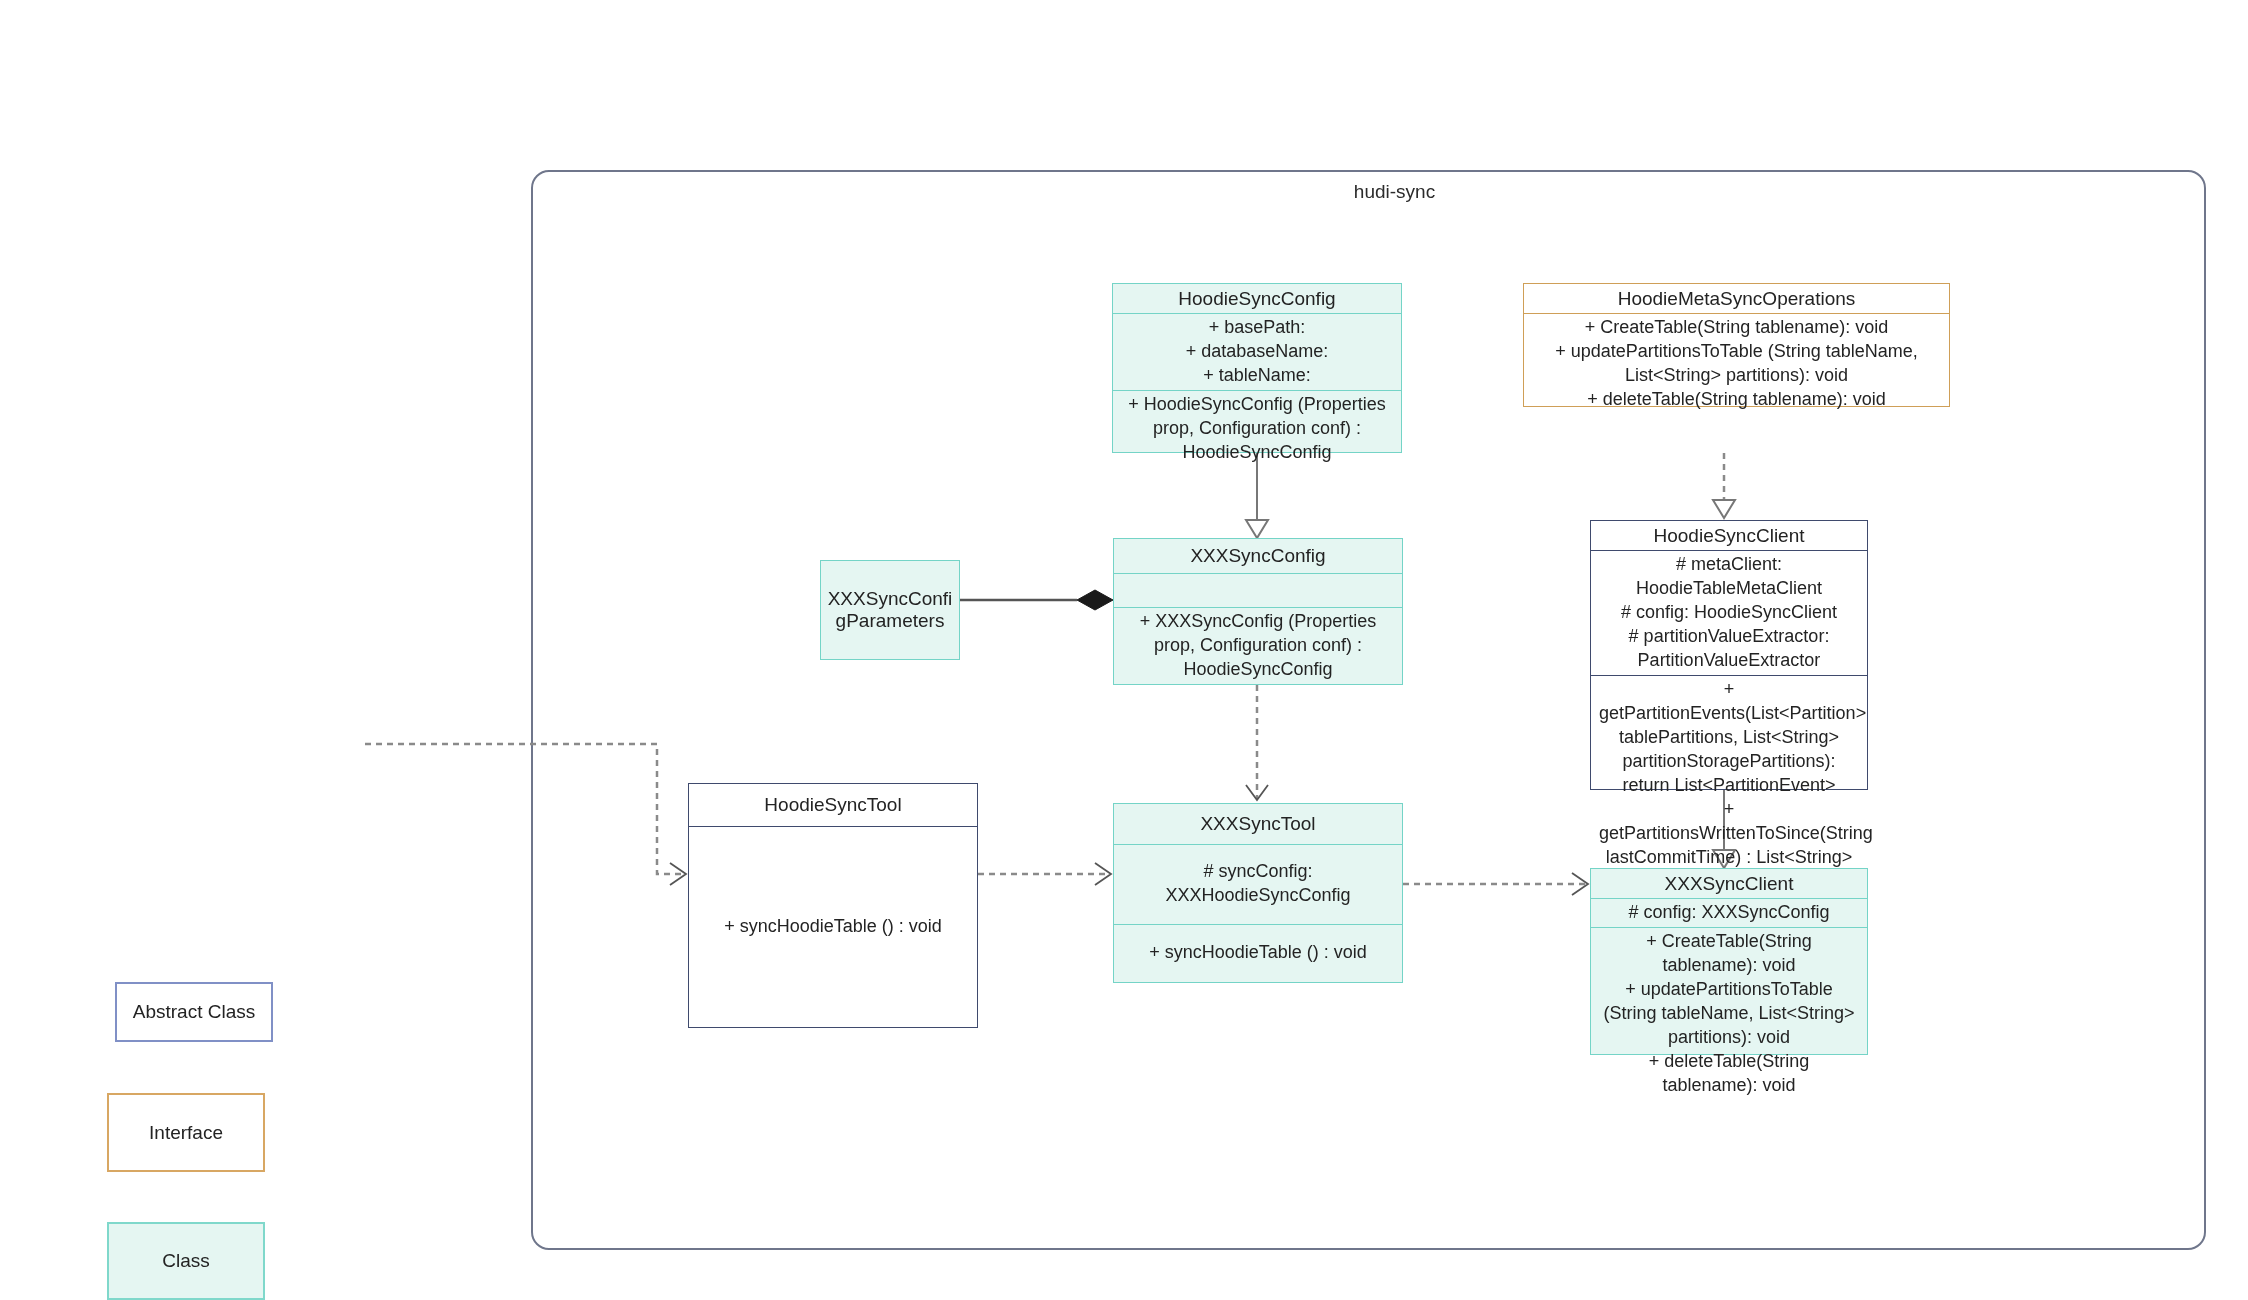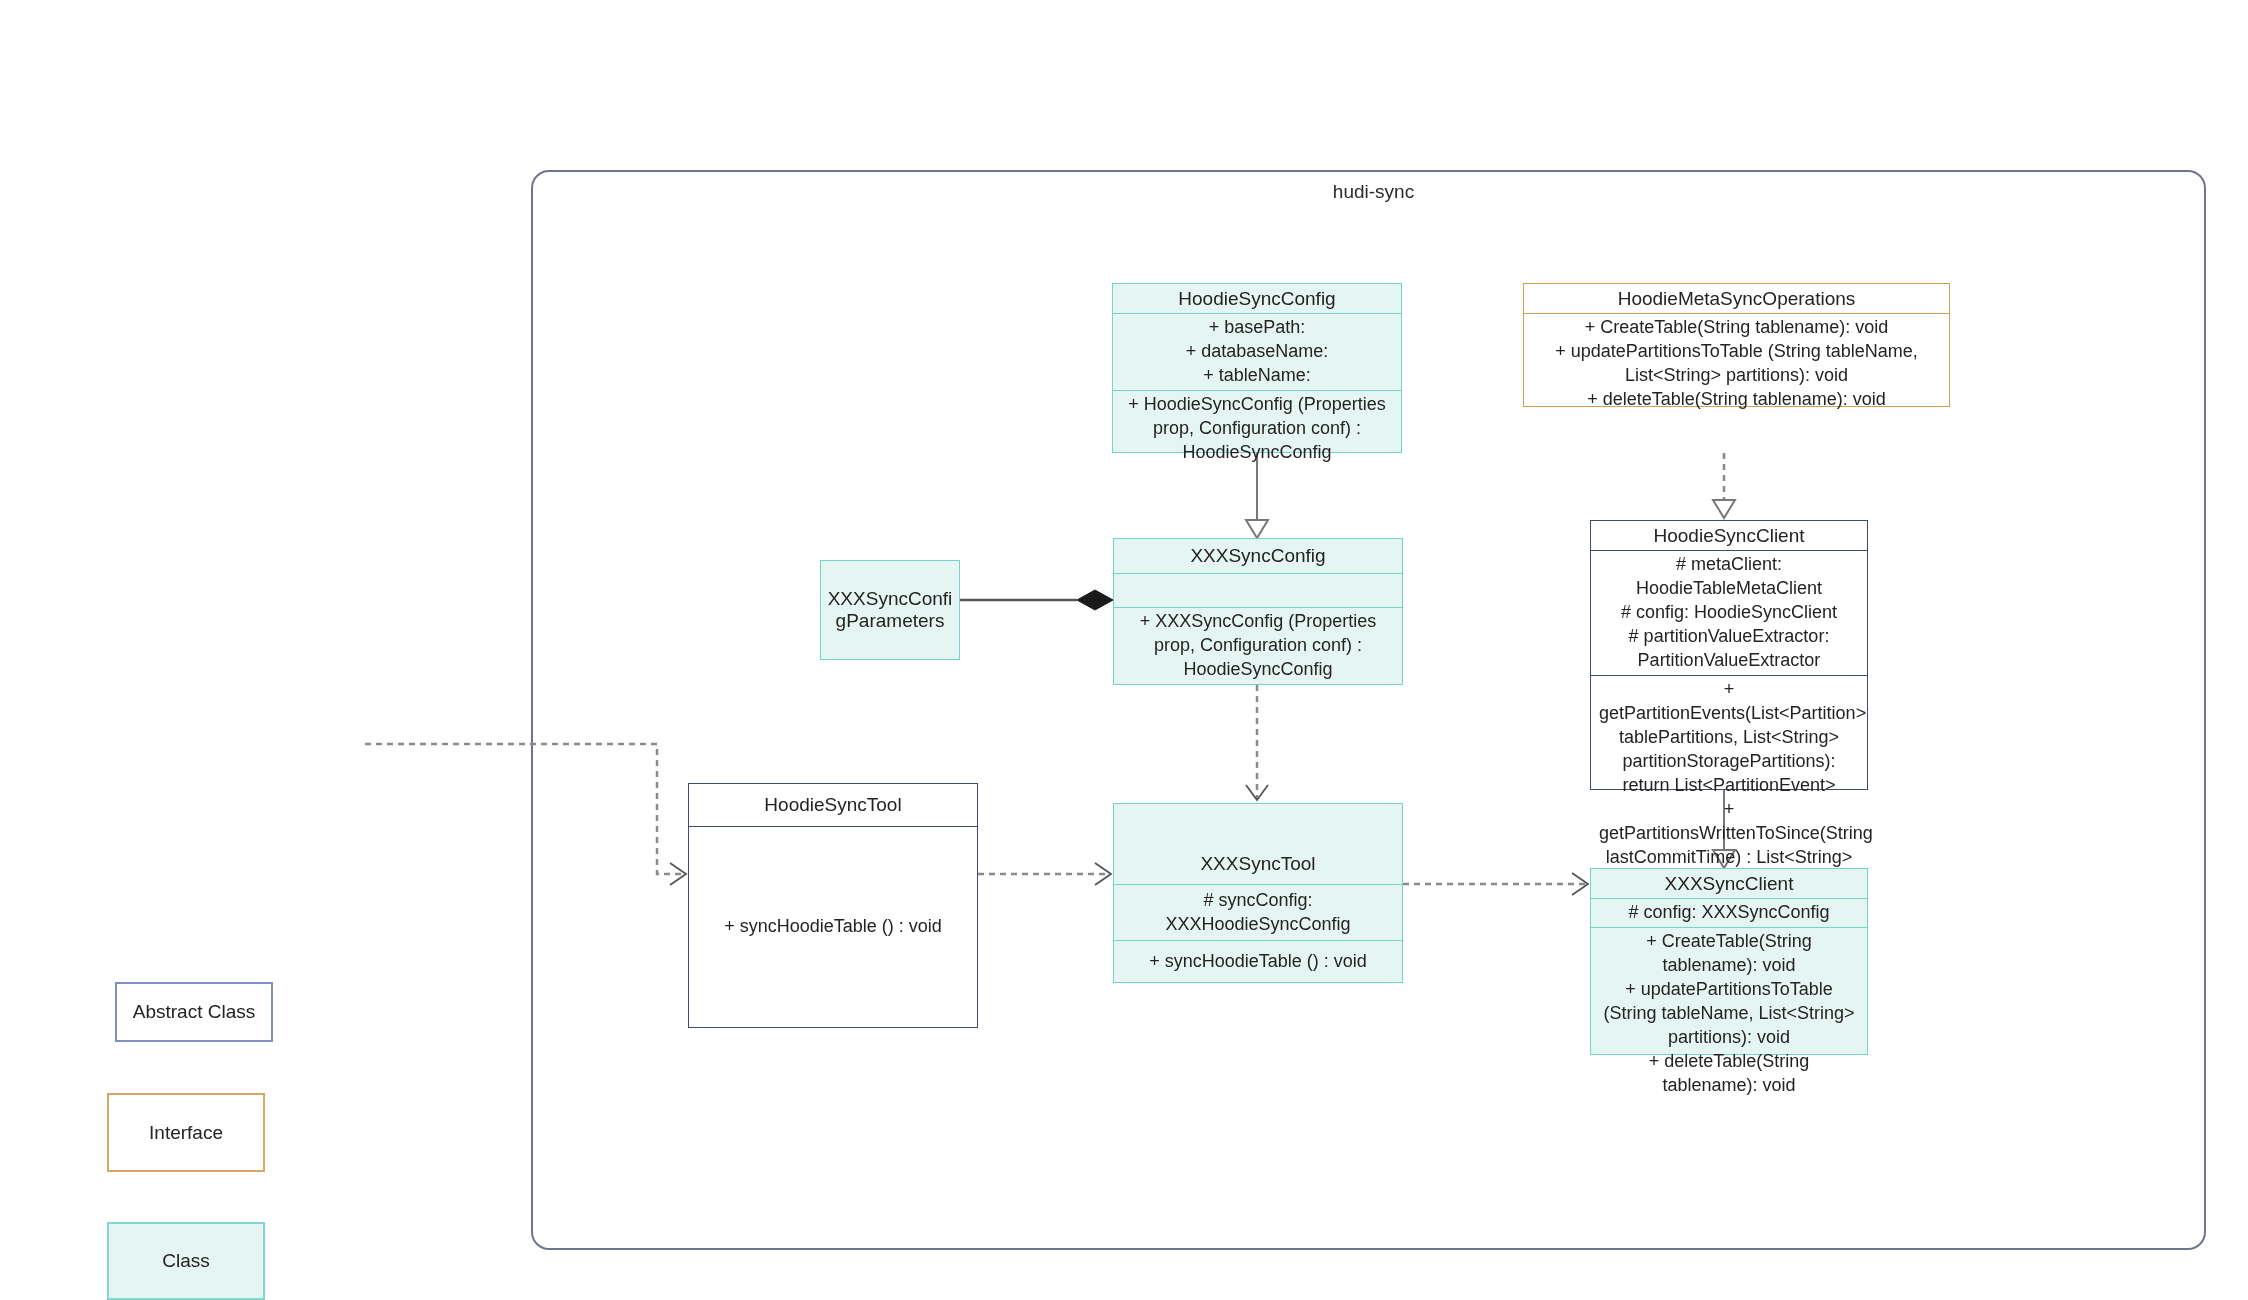--- a/index.html
+++ b/index.html
@@ -70,21 +70,21 @@
   .legend-box.interface{border:2px solid #d8a763;}
   .legend-box.teal{border:2px solid #7fd8cb;background:#e5f6f2;}
   .mline{display:block;width:100%;}
 </style>
 </head>
 <body>
 
 <div id="canvas">
 
   <div class="group-frame" style="left:531px;top:170px;width:1671px;height:1076px;"></div>
-  <div class="group-label" style="left:538px;top:181px;width:1671px;">hudi-sync</div>
+  <div class="group-label" style="left:559px;top:181px;width:1671px;">hudi-sync</div>
 
   <svg id="connectors" viewBox="0 0 2248 1300">
 
     <g>
       <line x1="1257" y1="453" x2="1257" y2="520" stroke="#777777" stroke-width="2"></line>
       <polygon points="1257,538 1246,520 1268,520" fill="#ffffff" stroke="#777777" stroke-width="2"></polygon>
     </g>
 
     <g>
       <line x1="1724" y1="453" x2="1724" y2="500" stroke="#8a8a8a" stroke-width="2.5" stroke-dasharray="6 5"></line>
@@ -170,21 +170,21 @@
 
 
   <div class="uml-box abstract" style="left:688px;top:783px;width:290px;height:245px;">
     <div class="sec title" style="height:42px;">HoodieSyncTool</div>
     <div class="sec" style="flex:1;">
       <span class="mline">+   syncHoodieTable () : void</span>
     </div>
   </div>
 
   <div class="uml-box teal" style="left:1113px;top:803px;width:290px;height:180px;">
-    <div class="sec title" style="height:40px;margin-top:40px;">XXXSyncTool</div>
+    <div class="sec title" style="height:40px;">XXXSyncTool</div>
     <div class="sec" style="flex:1.4;">
       <span class="mline">#   syncConfig: XXXHoodieSyncConfig</span>
     </div>
     <div class="sec" style="flex:1;">
       <span class="mline">+   syncHoodieTable () : void</span>
     </div>
   </div>
 
   <div class="uml-box teal" style="left:1590px;top:868px;width:278px;height:187px;">
     <div class="sec title" style="height:38px;">XXXSyncClient</div>

